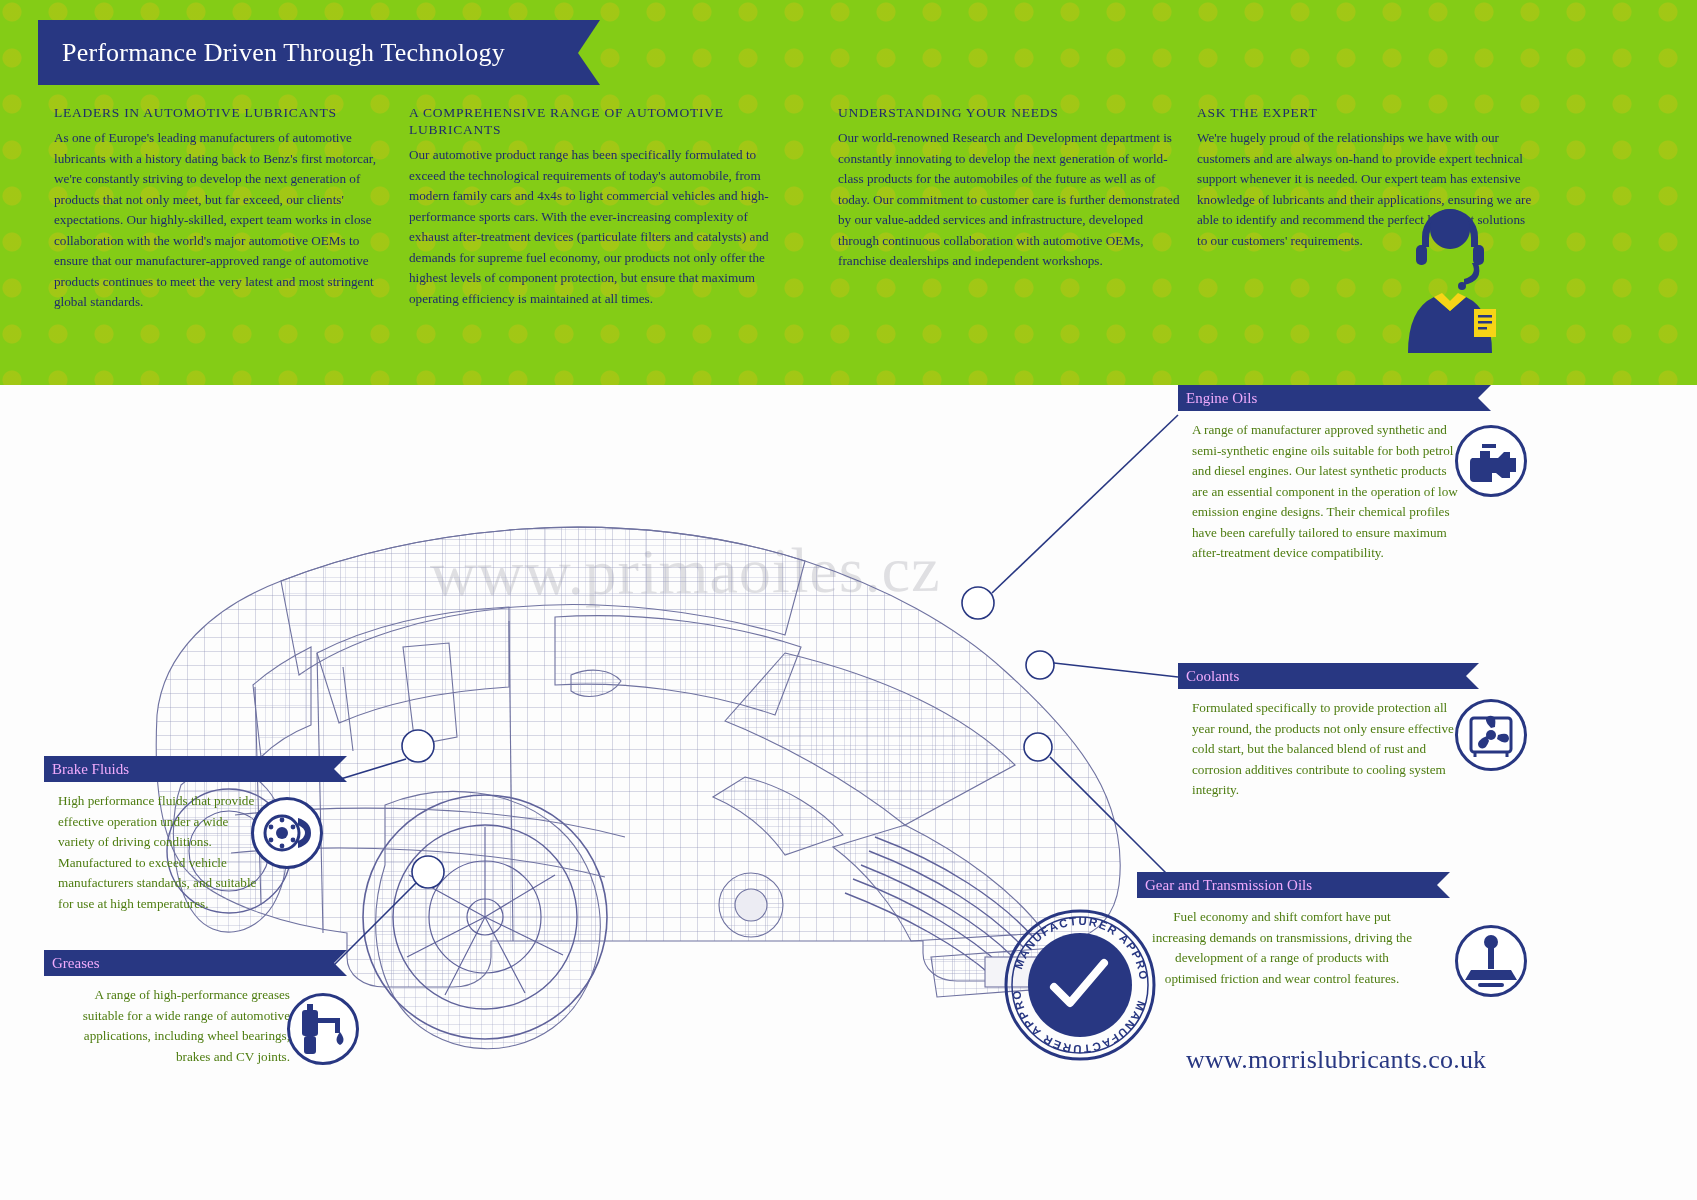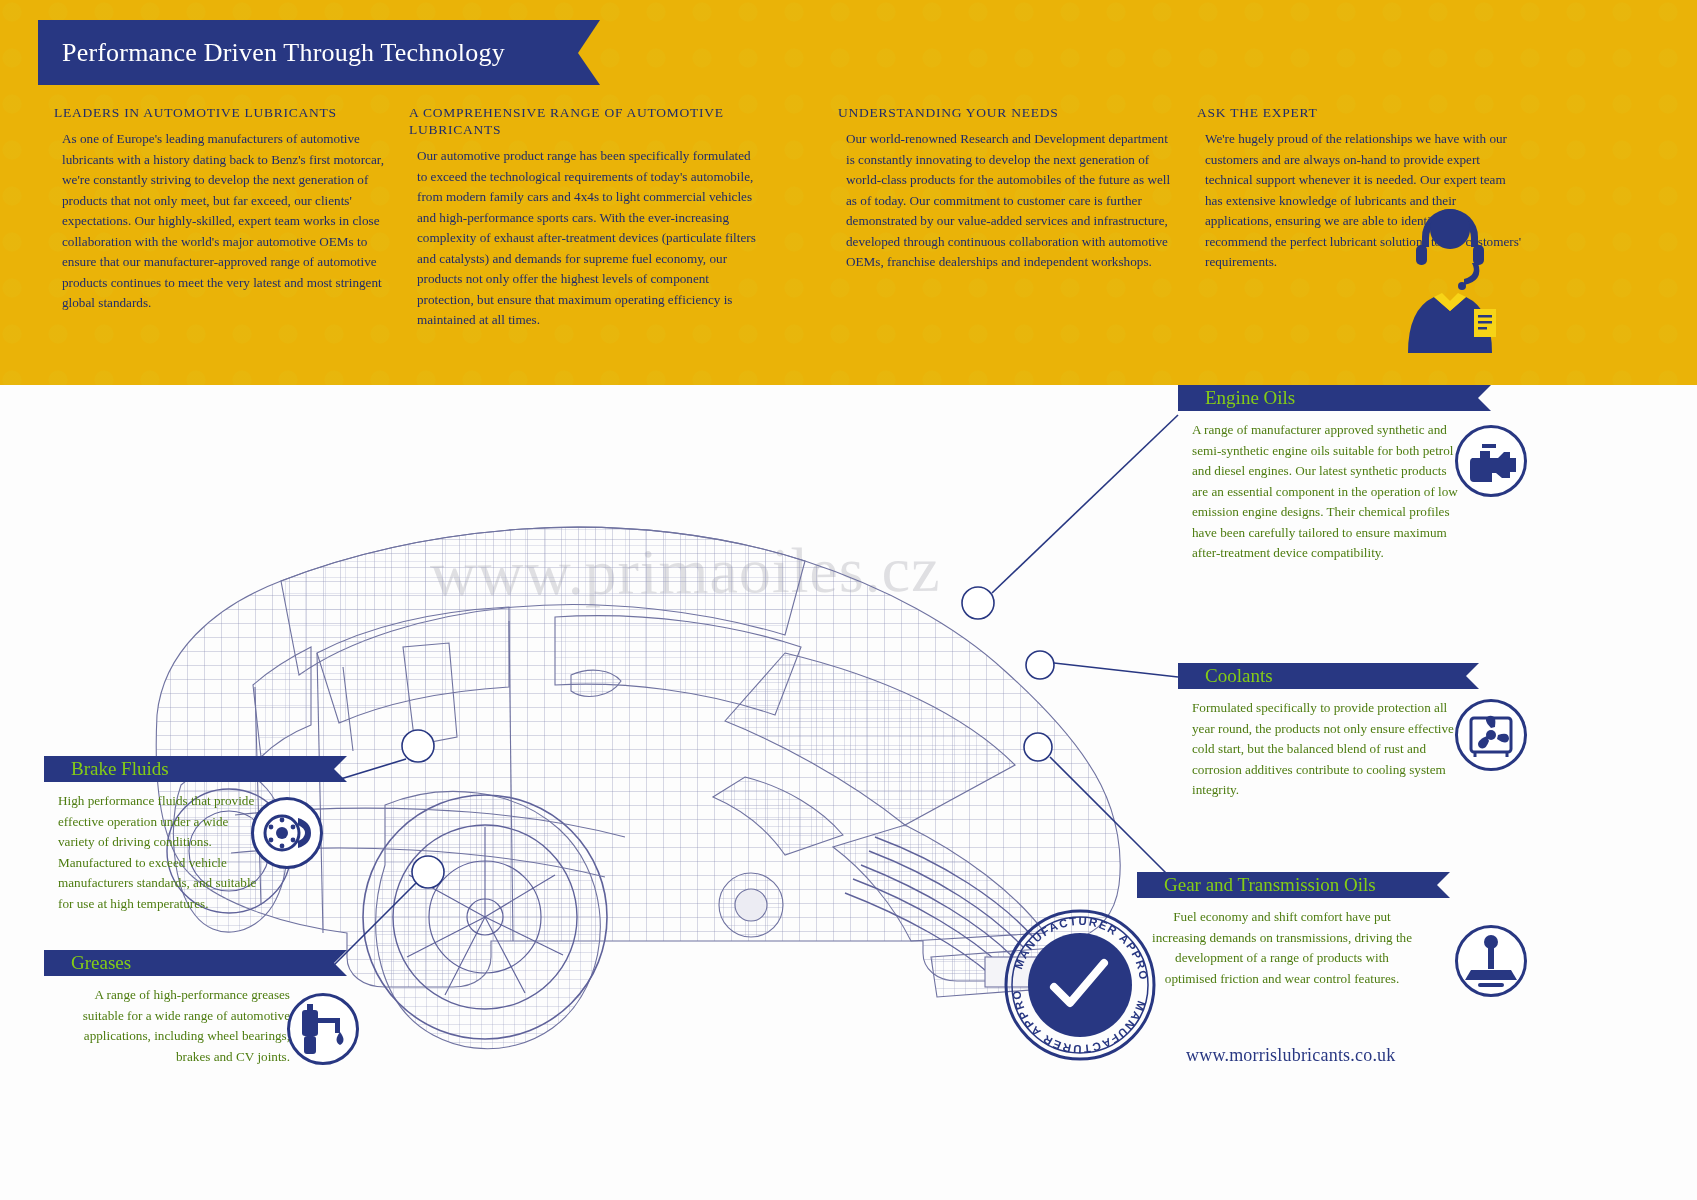--- a/index.html
+++ b/index.html
@@ -15,21 +15,21 @@
     font-family: "Liberation Serif", serif;
     color: #1f2b6c;
   }
 
   
   .top-band {
     position: absolute;
     left: 0; top: 0;
     width: 1697px;
     height: 385px;
-    background: #eab308;
+    background: #84cc16;
     overflow: hidden;
   }
   .top-band .pattern {
     position: absolute;
     inset: 0;
     opacity: .35;
     background-image:
       radial-gradient(circle at 12px 12px, rgba(228,190,20,0.9) 0 9px, transparent 10px);
     background-size: 46px 46px;
   }
@@ -70,21 +70,21 @@
   }
   .col h3 {
     margin: 0 0 7px 0;
     font-size: 13.5px;
     font-weight: normal;
     letter-spacing: .75px;
     color: #1f2b6c;
     line-height: 17px;
   }
   .col p {
-    margin: 8px;
+    margin: 0;
     font-size: 13.2px;
     line-height: 20.5px;
     color: #1f2b6c;
   }
   #col-0 { left: 44px;  width: 340px; }
   #col-1 { left: 399px; width: 360px; }
   #col-2 { left: 828px; width: 345px; }
   #col-3 { left: 1187px; width: 335px; }
 
   
@@ -125,24 +125,24 @@
 
   
   .callout { position: absolute; }
   .callout .bar {
     position: relative;
     background: #283782;
     height: 26px;
     display: block;
   }
   .callout .bar .bar-label {
-    color: #84cc16;
-    font-size: 19px;
+    color: #f0abfc;
+    font-size: 15px;
     line-height: 26px;
-    padding-left: 27px;
+    padding-left: 8px;
     white-space: nowrap;
     display: block;
   }
   .callout.right .bar:after {
     content: "";
     position: absolute;
     right: -13px; top: 0;
     border-top: 13px solid #283782;
     border-bottom: 13px solid #283782;
     border-right: 13px solid transparent;
@@ -192,21 +192,21 @@
   
   .leaders { position: absolute; left:0; top:0; width:1697px; height:815px; pointer-events:none; }
 
   
   .stamp { position: absolute; left: 1000px; top: 520px; width: 160px; height: 160px; }
 
   
   .website {
     position: absolute;
     left: 1186px; top: 660px;
-    font-size: 18px;
+    font-size: 26px;
     color: #283782;
     letter-spacing: .2px;
     white-space: nowrap;
   }
 </style>
 </head>
 <body>
 
 <div class="top-band">
   <div class="pattern"></div>

